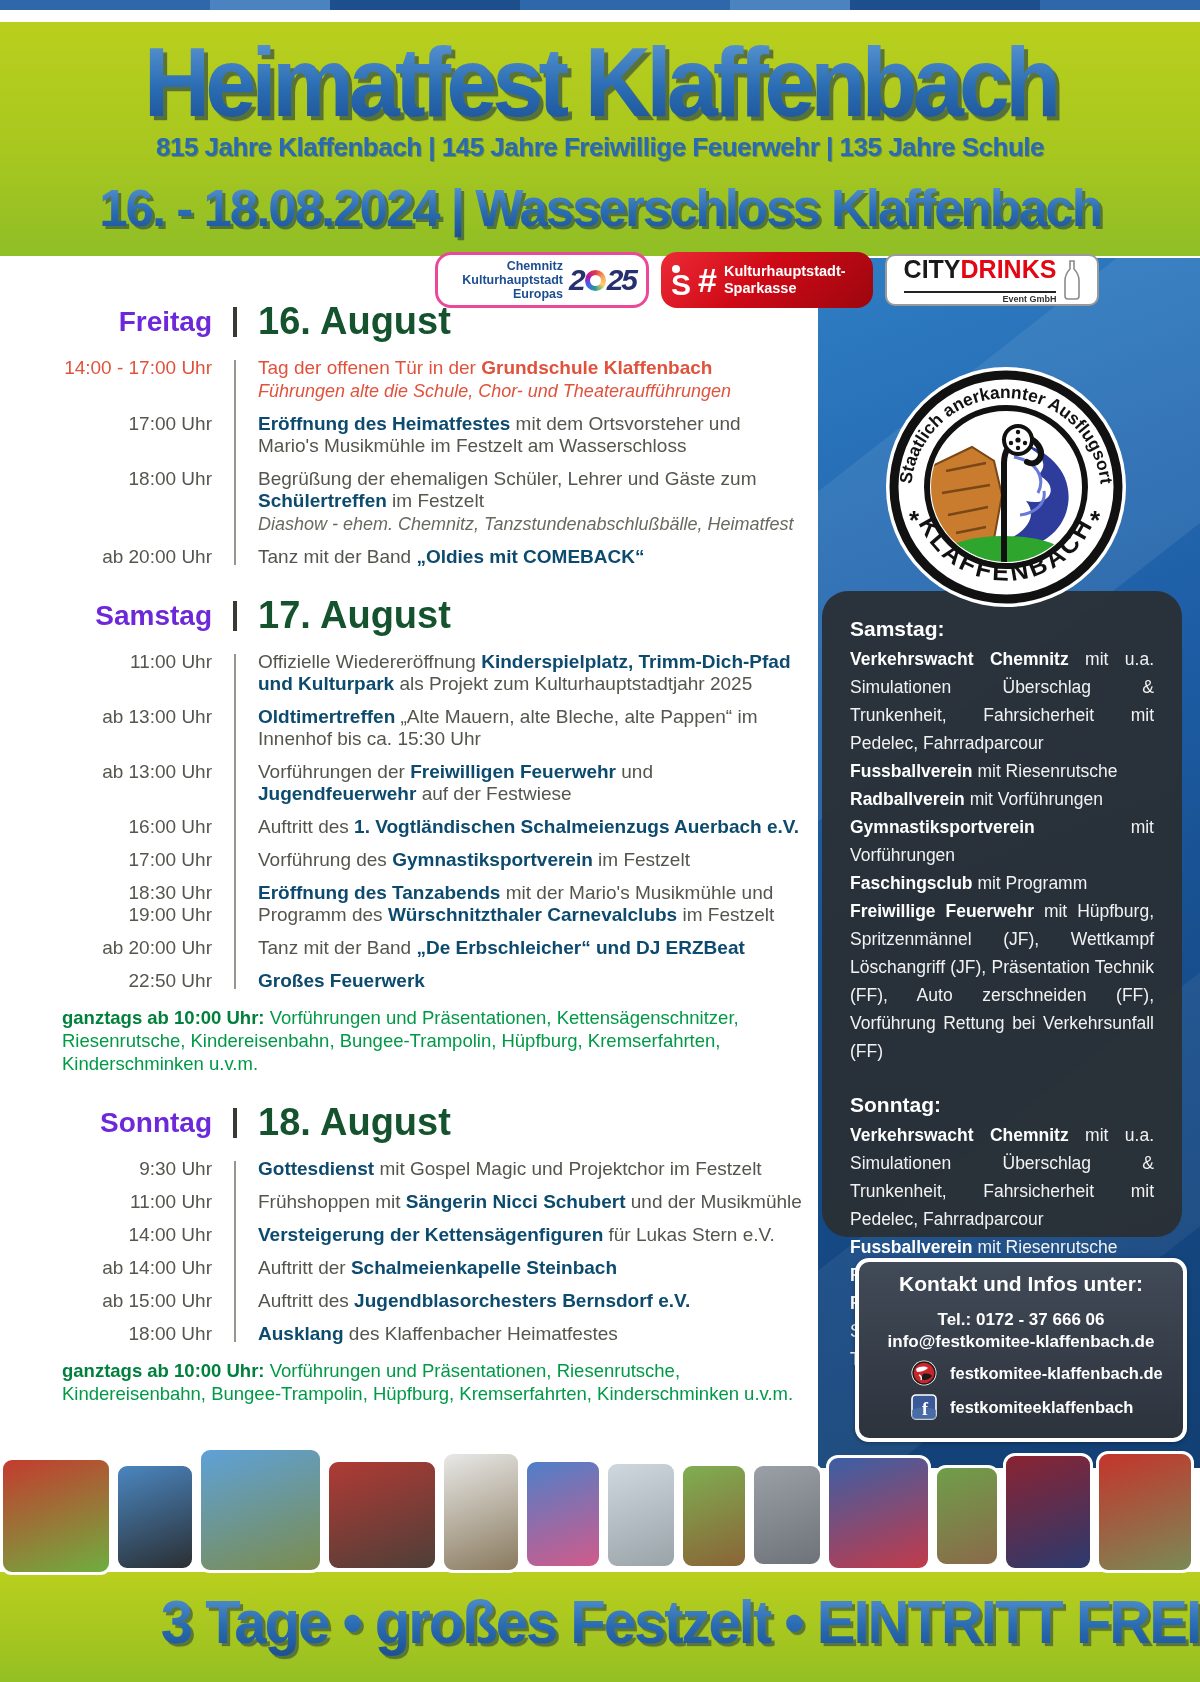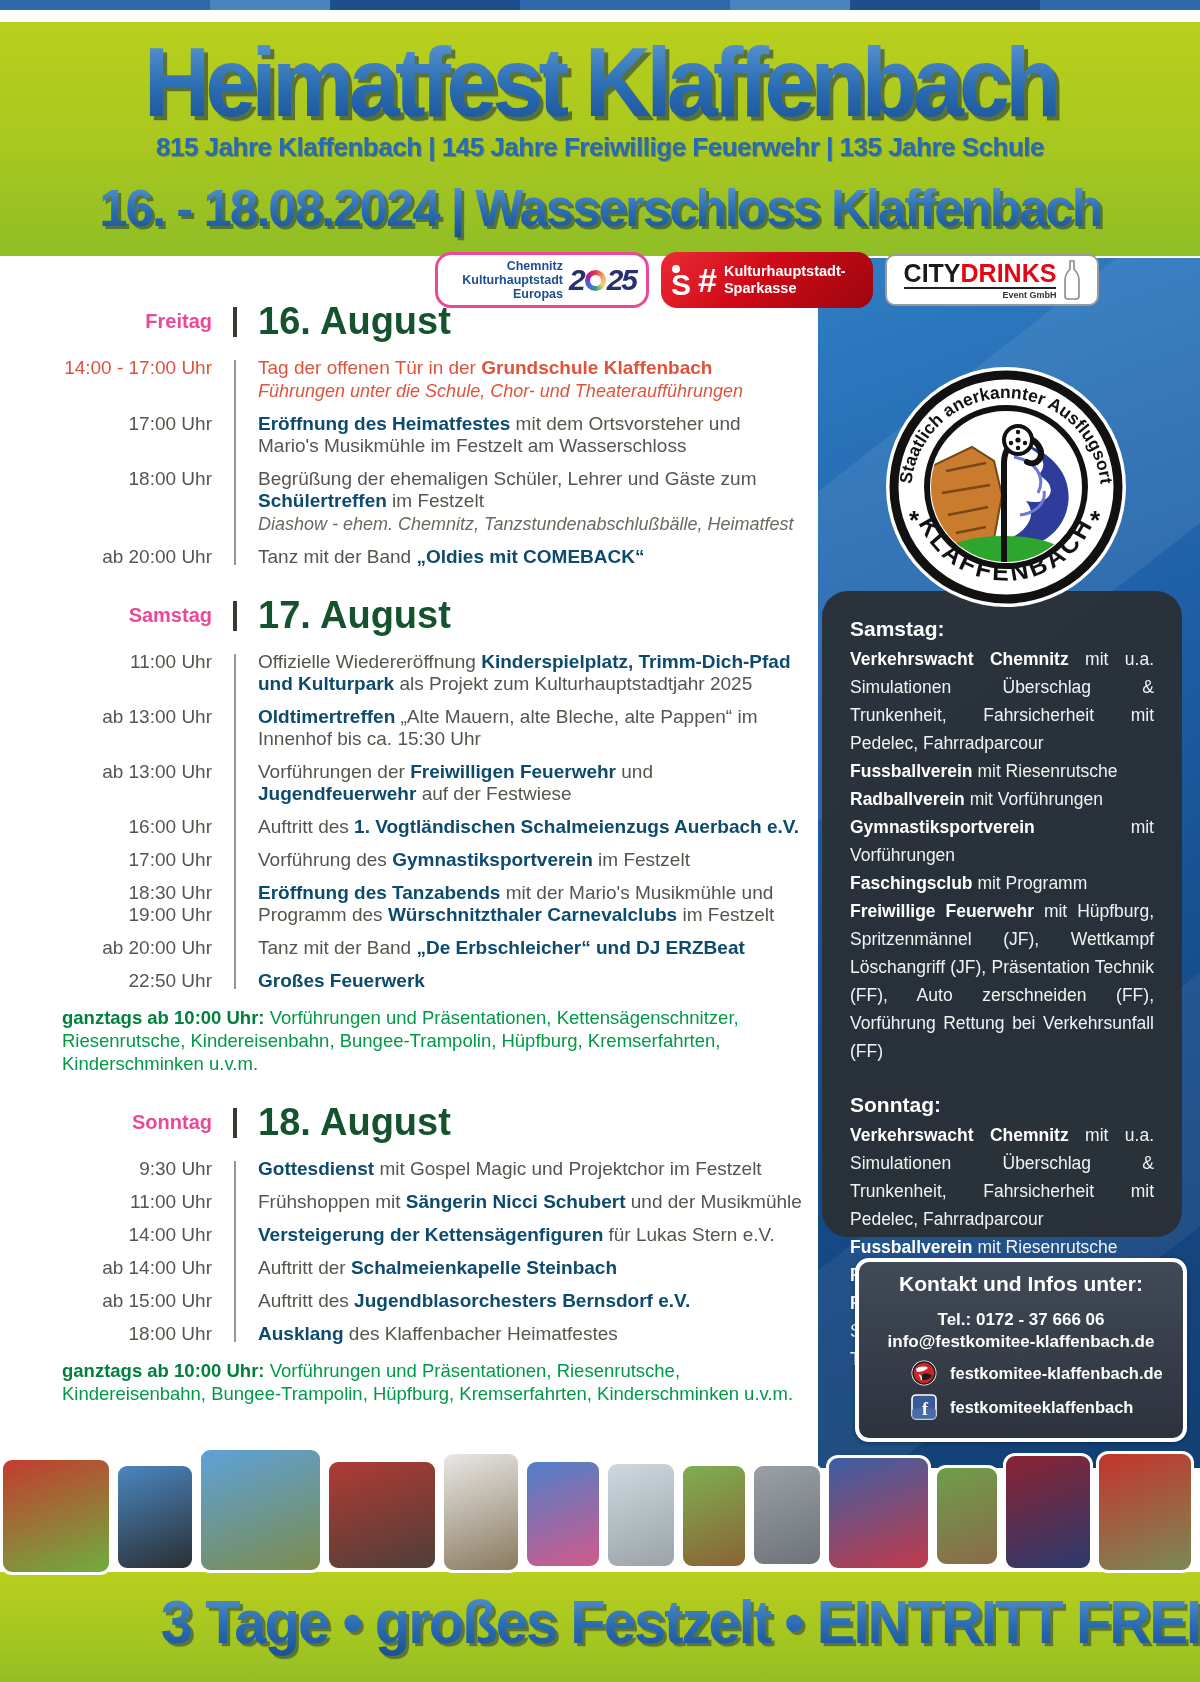--- a/index.html
+++ b/index.html
@@ -37,21 +37,21 @@
   .logo-sparkasse{width:212px;border-radius:16px;padding:0 10px;gap:7px;color:#fff;
     background:linear-gradient(135deg,#ec2b36 0%,#cf0a16 45%,#9c060f 100%);}
   .sk-sym{display:flex;flex-direction:column;align-items:center;line-height:.7;}
   .sk-dot{width:8px;height:8px;border-radius:50%;background:#fff;margin-bottom:1px;margin-left:-10px;}
   .sk-s{font-size:30px;font-weight:900;color:#fff;}
   .sk-hash{font-size:34px;font-weight:bold;}
   .sk-lines{font-size:14.5px;font-weight:bold;line-height:1.15;}
   .logo-citydrinks{width:214px;background:#fff;border:2px solid #9a9a9a;border-radius:10px;height:52px;
     margin-top:2px;padding:0 10px;justify-content:center;gap:8px;}
   .cd-text{display:flex;flex-direction:column;align-items:flex-end;}
-  .cd-main{font-size:25px;font-weight:800;letter-spacing:0;border-bottom:2px solid #222;line-height:1.05;padding-bottom:1px;}
+  .cd-main{font-size:25px;font-weight:800;letter-spacing:0;border-bottom:2px solid #222;line-height:1.05;padding-bottom:8px;}
   .cd-city{color:#1a1a1a;}
   .cd-drinks{color:#e30613;}
   .cd-sub{font-size:9px;color:#333;font-weight:bold;margin-top:1px;}
 
   
   .blue-panel{position:absolute;left:818px;top:258px;width:382px;height:1210px;overflow:hidden;z-index:1;
     background:linear-gradient(160deg,#2f7ec4 0%,#1d5da5 38%,#164b88 68%,#123f73 100%);}
   .blue-panel::before{content:'';position:absolute;width:700px;height:260px;background:rgba(255,255,255,.08);
     transform:rotate(-38deg);top:120px;left:-160px;}
   .blue-panel::after{content:'';position:absolute;width:700px;height:200px;background:rgba(255,255,255,.06);
@@ -76,21 +76,21 @@
   .c-phone{text-align:center;font-size:17px;font-weight:bold;margin-top:14px;}
   .c-email{text-align:center;font-size:17px;font-weight:bold;margin-top:2px;}
   .c-row{display:flex;align-items:center;gap:13px;padding-left:52px;margin-top:8px;font-size:16.5px;font-weight:bold;}
   .c-row svg{flex:0 0 auto;}
 
   
   .schedule{position:absolute;left:62px;top:300px;width:742px;z-index:2;color:#55544d;}
   .day{margin-bottom:26px;}
   .day-head,.srow{display:grid;grid-template-columns:150px 46px 1fr;align-items:start;}
   .day-head{align-items:center;margin-bottom:14px;}
-  .day-name{font-size:20px;font-weight:bold;color:#ec4899;text-align:right;}
+  .day-name{font-size:28px;font-weight:bold;color:#6d28d9;text-align:right;}
   .day-bar{width:4px;height:30px;background:#3b3a32;justify-self:center;}
   .day-date{font-size:38px;font-weight:bold;color:#14532d;}
   .day-rows{position:relative;}
   .day-rows::before{content:'';position:absolute;left:172px;top:3px;bottom:3px;width:2px;background:#97968e;}
   .srow{margin-bottom:11px;}
   .t-cell{font-size:19px;text-align:right;white-space:pre-line;line-height:22px;color:#56554e;}
   .x-cell{font-size:19px;line-height:22px;}
   .x-cell b{color:#0c4a6e;}
   .sub{font-style:italic;font-size:18px;margin:1px 0 0;color:#6a695f;}
   .srow.red .t-cell,.srow.red .x-cell,.srow.red .x-cell b,.srow.red .sub{color:#e0523c;}
@@ -244,21 +244,21 @@
           <div class="day-name">Freitag</div>
           <div class="day-bar"></div>
           <div class="day-date">16. August</div>
         </div>
         <div class="day-rows">
           <div class="srow red">
             <div class="t-cell">14:00 - 17:00 Uhr</div>
             <div></div>
             <div class="x-cell">
               <p class="line" style="margin: 0px;">Tag der offenen Tür in der <b>Grundschule Klaffenbach</b></p>
-              <p class="sub">Führungen unter die Schule, Chor- und Theateraufführungen</p>
+              <p class="sub">Führungen alte die Schule, Chor- und Theateraufführungen</p>
             </div>
           </div>
           <div class="srow">
             <div class="t-cell">17:00 Uhr</div>
             <div></div>
             <div class="x-cell">
               <p class="line" style="margin: 0px;"><b>Eröffnung des Heimatfestes</b> mit dem Ortsvorsteher und Mario's Musikmühle im Festzelt am Wasserschloss</p>
             </div>
           </div>
           <div class="srow">

